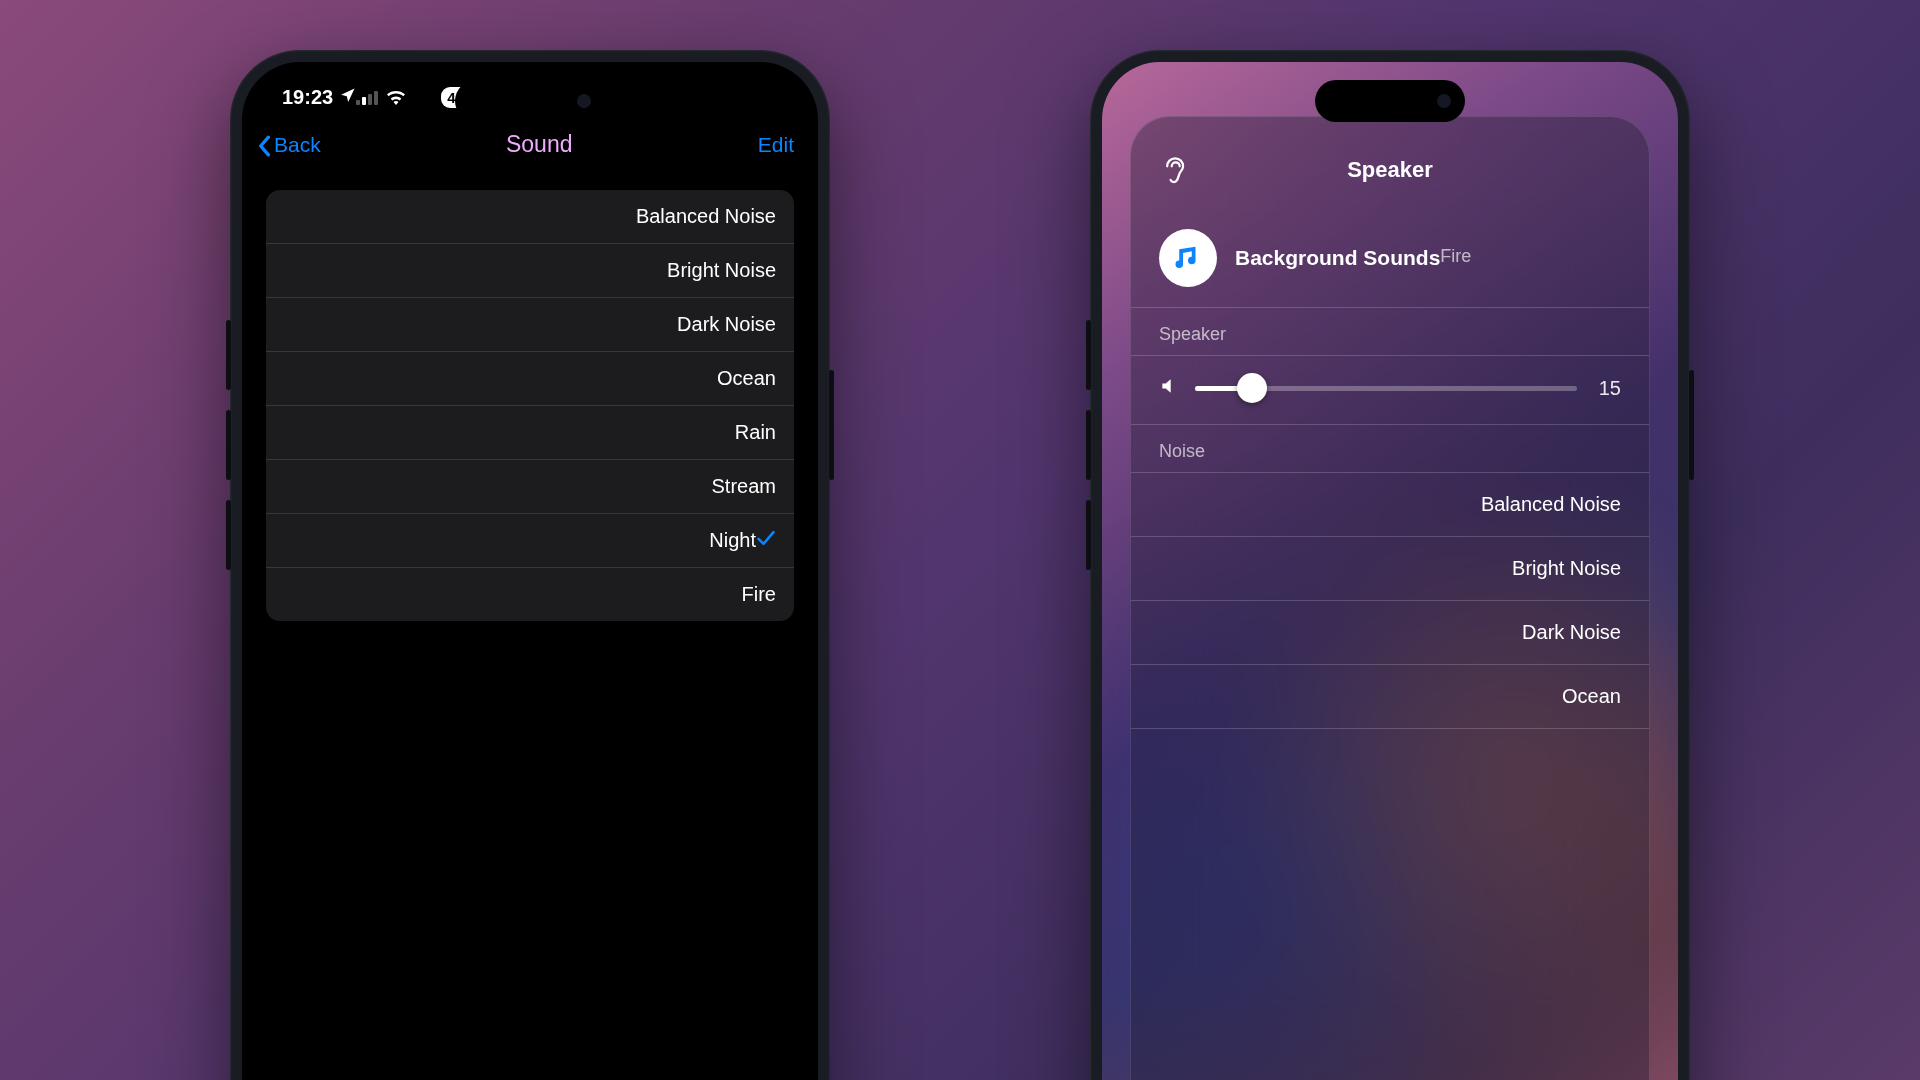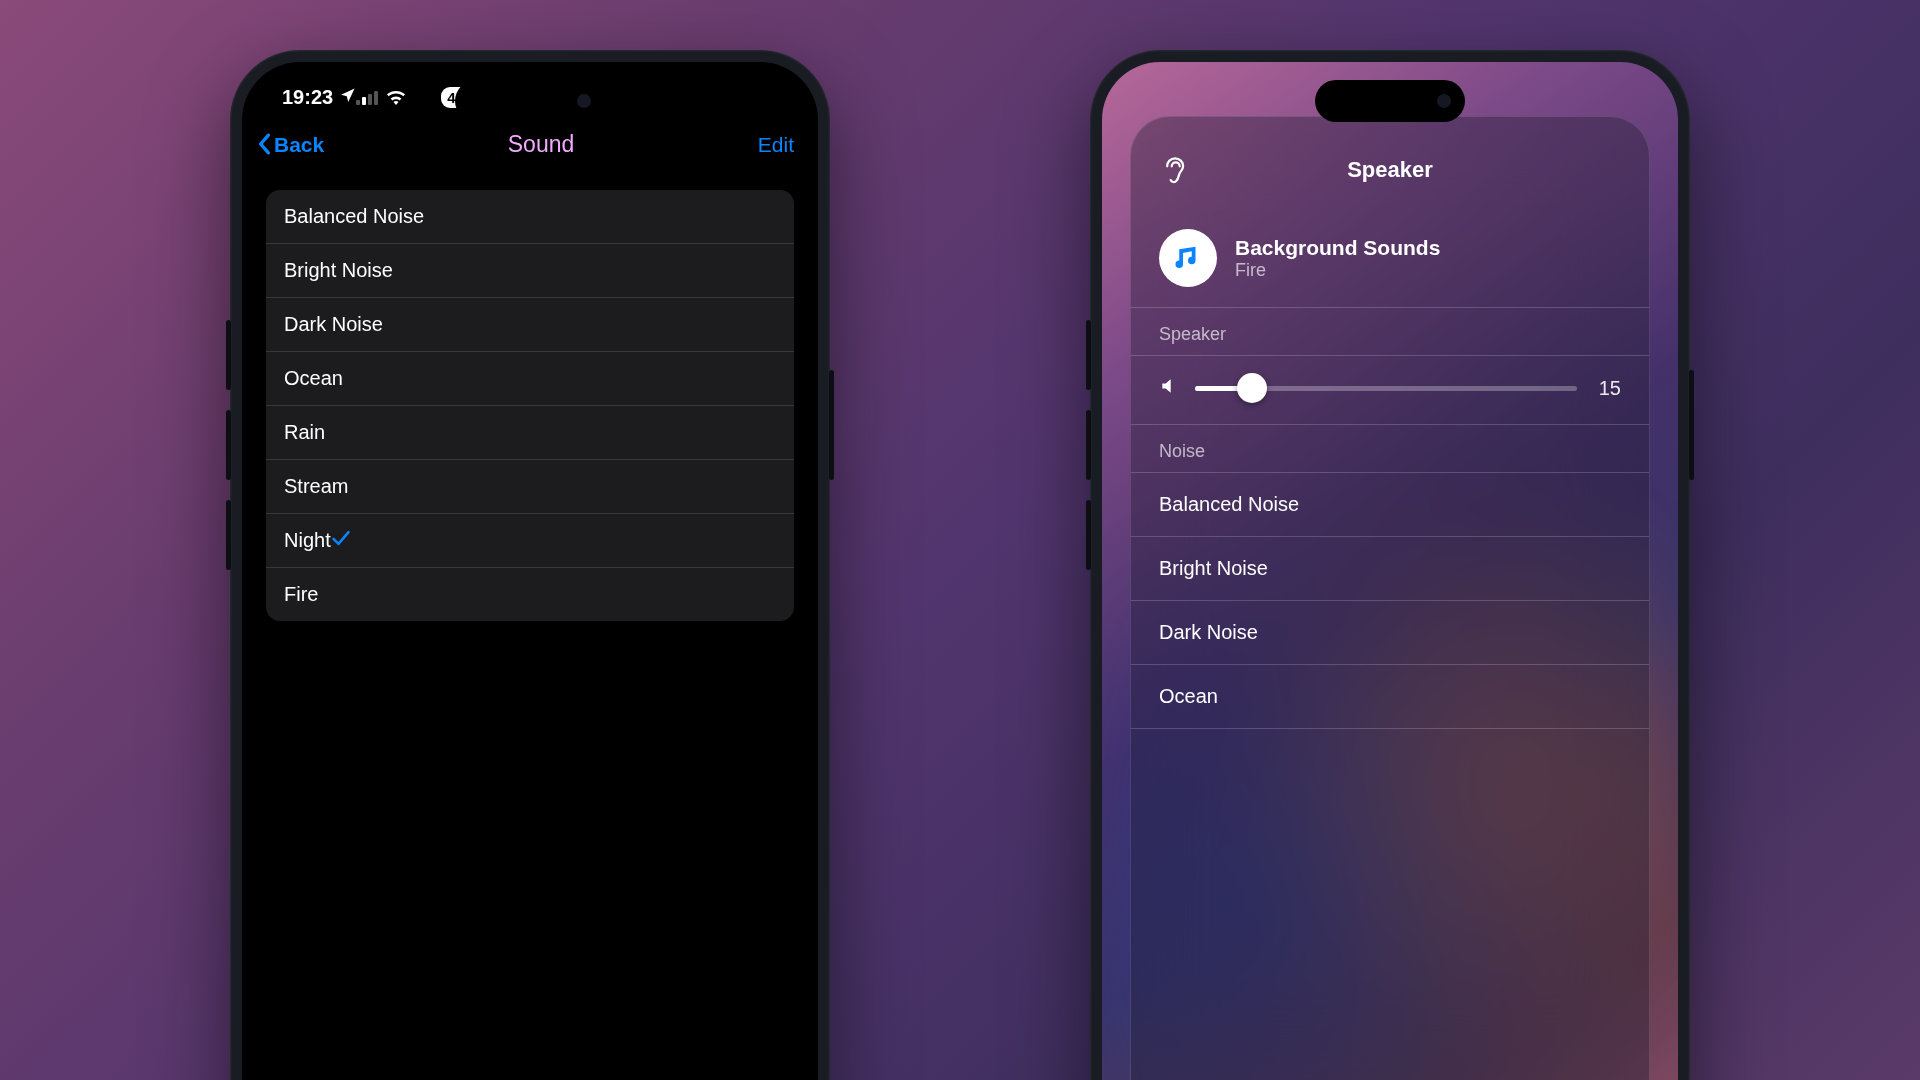--- a/index.html
+++ b/index.html
@@ -44,29 +44,29 @@
   .signal-icon svg, .wifi-icon svg{ display:block; }
   .battery {
     display:flex; align-items:center; gap:2px;
     background:#fff; color:#000; border-radius:9px;
     padding:2px 6px; font-size:15px; font-weight:700;margin-left:27px;
   }
   .nav-bar {
     display:flex; justify-content:space-between; align-items:center;
     padding: 14px 24px 14px 14px; font-size:21px;
   }
-  .nav-back { display:flex; align-items:flex-start; color:#0a84ff; font-weight:700; }
+  .nav-back { display:flex; align-items:flex-end; color:#0a84ff; font-weight:400; }
   .nav-back svg{ margin-right:2px;}
   .nav-title { font-weight:400; color:#f0abfc; font-size:23px;}
   .nav-edit { color:#0a84ff; font-weight:400;text-align:right;}
   .list-card {
     margin: 18px 24px; background:#1c1c1e; border-radius:14px; overflow:hidden;
   }
   .list-row {
-    display:flex; justify-content:flex-start; align-items:center;
+    display:flex; justify-content:flex-end; align-items:center;
     padding: 15px 18px; font-size:20px; color:#fff;
     border-bottom:0.5px solid #38383a;
   }
   .list-card .list-row:last-child{ border-bottom:none; }
   .check { color:#0a84ff; }
 
   
   .blur-screen {
     background: linear-gradient(145deg, #b76899 0%, #7d4a88 20%, #433069 45%, #3a3468 60%, #5e3a4f 80%, #9a5570 100%);
     position:relative;
@@ -94,21 +94,21 @@
   .ear-icon { position:absolute; left:28px; top:-2px; }
   .panel-title { font-size:22px; font-weight:600; }
   .now-playing {
     display:flex; align-items:center; gap:18px;
     padding: 18px 28px 20px; border-bottom:0.5px solid rgba(255,255,255,0.18);
   }
   .np-art {
     width:58px;height:58px;border-radius:50%;background:#fff;
     display:flex;align-items:center;justify-content:center; color:#0a84ff;
   }
-  .np-text { display:flex;flex-direction:column; }
+  .np-text { display:flex;flex-direction:row; }
   .np-title{ font-size:21px; font-weight:600;}
   .np-sub{ font-size:18px; color:rgba(255,255,255,0.65); }
   .section-label{
     padding:16px 28px 10px; font-size:18px; color:rgba(255,255,255,0.65); font-weight:500;
     border-bottom:0.5px solid rgba(255,255,255,0.18);
   }
   .vol-row{
     display:flex; align-items:center; gap:16px;
     padding: 20px 28px 24px; border-bottom:0.5px solid rgba(255,255,255,0.18);
   }

